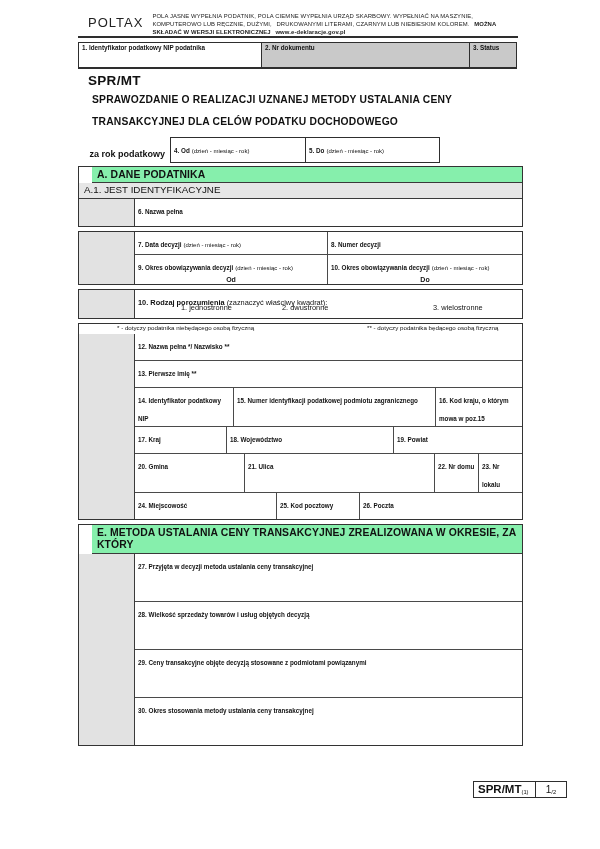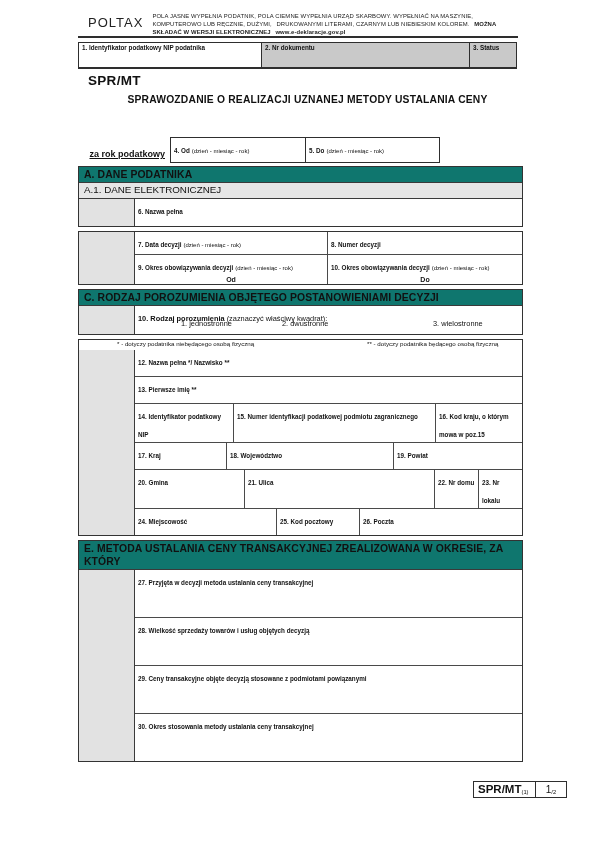--- a/index.html
+++ b/index.html
@@ -21,36 +21,36 @@
             border:1.3px solid #2e2e2e; border-bottom-width:2.6px; box-sizing:border-box; }
   .id-cell { box-sizing:border-box; padding:1px 3px; font-size:6.3px; font-weight:bold; }
   .id-cell + .id-cell { border-left:1.3px solid #2e2e2e; }
   .id-c1 { width:182px; background:#ffffff; }
   .id-c2 { flex:1; background:#c9c9c9; }
   .id-c3 { width:47px; background:#c9c9c9; }
 
   
   .sprmt { position:absolute; top:73px; left:88px; font-size:13.5px; font-weight:bold; letter-spacing:0.3px; }
   .title-1, .title-2 { position:absolute; left:78px; width:445px; box-sizing:border-box; padding-left:14px;
-                       text-align:center; font-weight:bold; font-size:10.3px; letter-spacing:0.2px; }
+                       font-weight:bold; font-size:10.3px; letter-spacing:0.2px; }
   .title-1 { top:94px; }
   .title-2 { top:116px; }
 
   
   .year-row { position:absolute; top:137px; left:78px; width:445px; height:26px; }
-  .year-label { position:absolute; left:0; top:12px; width:87px; text-align:right; font-weight:bold; font-size:9px;text-decoration:underline; }
+  .year-label { position:absolute; left:0; top:12px; width:87px; text-align:right; font-weight:bold; font-size:9px; }
   .year-boxes { position:absolute; left:92px; top:0; display:flex; height:26px; border:1.4px solid #2e2e2e; box-sizing:border-box; }
   .year-cell { width:134px; box-sizing:border-box; padding:1px 3px; }
   .year-cell + .year-cell { border-left:1.2px solid #2e2e2e; }
 
   
   .sections { position:absolute; top:166px; left:78px; width:445px; }
   .section { border:1.7px solid #333; margin-bottom:4px; background:#fff; box-sizing:border-box; }
-  .sec-header { background:#0f766e; border-bottom:1px solid #3a3a3a; font-weight:bold; font-size:10.4px;
-                padding:2px 5px 1px; line-height:1.2; letter-spacing:0.1px; }
+  .sec-header { background:#86efac; border-bottom:1px solid #3a3a3a; font-weight:bold; font-size:10.4px;
+                padding:2px 5px 1px; line-height:1.2; letter-spacing:0.1px;margin-left:13px; }
   .sec-header .indent { padding-left:14px; display:block; }
   .sec-subheader { background:#e6e6e6; border-bottom:1px solid #3a3a3a; font-size:9.8px; padding:1px 5px; line-height:1.25; }
   .sec-note { position:relative; height:10px; background:#fff; font-size:6.2px; }
   .sec-note span { position:absolute; top:0px; white-space:nowrap; }
   .sec-note .n1 { left:38px; }
   .sec-note .n2 { left:288px; }
   .sec-body { display:flex; }
   .strip { width:55px; background:#e2e2e2; border-right:1px solid #3a3a3a; }
   .fields { flex:1; display:flex; flex-direction:column; min-width:0; }
   .frow { display:flex; border-bottom:1px solid #4a4a4a; }
@@ -108,38 +108,39 @@
     <div class="id-cell id-c2">
       <span>2. Nr dokumentu</span>
     </div>
     <div class="id-cell id-c3">
       <span>3. Status</span>
     </div>
   </div>
 
   <div class="sprmt">SPR/MT</div>
   <div class="title-1">SPRAWOZDANIE O REALIZACJI UZNANEJ METODY USTALANIA CENY</div>
+  <div class="title-2">TRANSAKCYJNEJ DLA CELÓW PODATKU DOCHODOWEGO</div>
 
   <div class="year-row">
     <div class="year-label">za rok podatkowy</div>
     <div class="year-boxes">
       <div class="year-cell">
         <span class="flabel">4. Od</span><span class="fhint">(dzień - miesiąc - rok)</span>
       </div>
       <div class="year-cell">
         <span class="flabel">5. Do</span><span class="fhint">(dzień - miesiąc - rok)</span>
       </div>
     </div>
   </div>
 
   <div class="sections">
 
     <div class="section">
       <div class="sec-header">A. DANE PODATNIKA</div>
-      <div class="sec-subheader">A.1. DANE ELEKTRONICZNEJ</div>
+      <div class="sec-subheader">A.1. JEST IDENTYFIKACYJNE</div>
       <div class="sec-body">
         <div class="strip"></div>
         <div class="fields">
           <div class="frow r-f6">
             <div class="fcell" style="flex:1">
               <span class="flabel">6. Nazwa pełna</span>
             </div>
           </div>
         </div>
       </div>
@@ -165,21 +166,20 @@
             <div class="fcell wb10">
               <span class="flabel">10. Okres obowiązywania decyzji</span><span class="fhint">(dzień - miesiąc - rok)</span>
               <div class="fsub">Do</div>
             </div>
           </div>
         </div>
       </div>
     </div>
 
     <div class="section">
-      <div class="sec-header">C. RODZAJ POROZUMIENIA OBJĘTEGO POSTANOWIENIAMI DECYZJI</div>
       <div class="sec-body">
         <div class="strip"></div>
         <div class="fields">
           <div class="frow r-c">
             <div class="fcell c-cell c-opts" style="flex:1">
               <span style="position:static" class="flabel">10. Rodzaj porozumienia</span><span style="position:static" class="fhint">(zaznaczyć właściwy kwadrat):</span>
               <span class="c-o1">1. jednostronne</span>
               <span class="c-o2">2. dwustronne</span>
               <span class="c-o3">3. wielostronne</span>
             </div>

